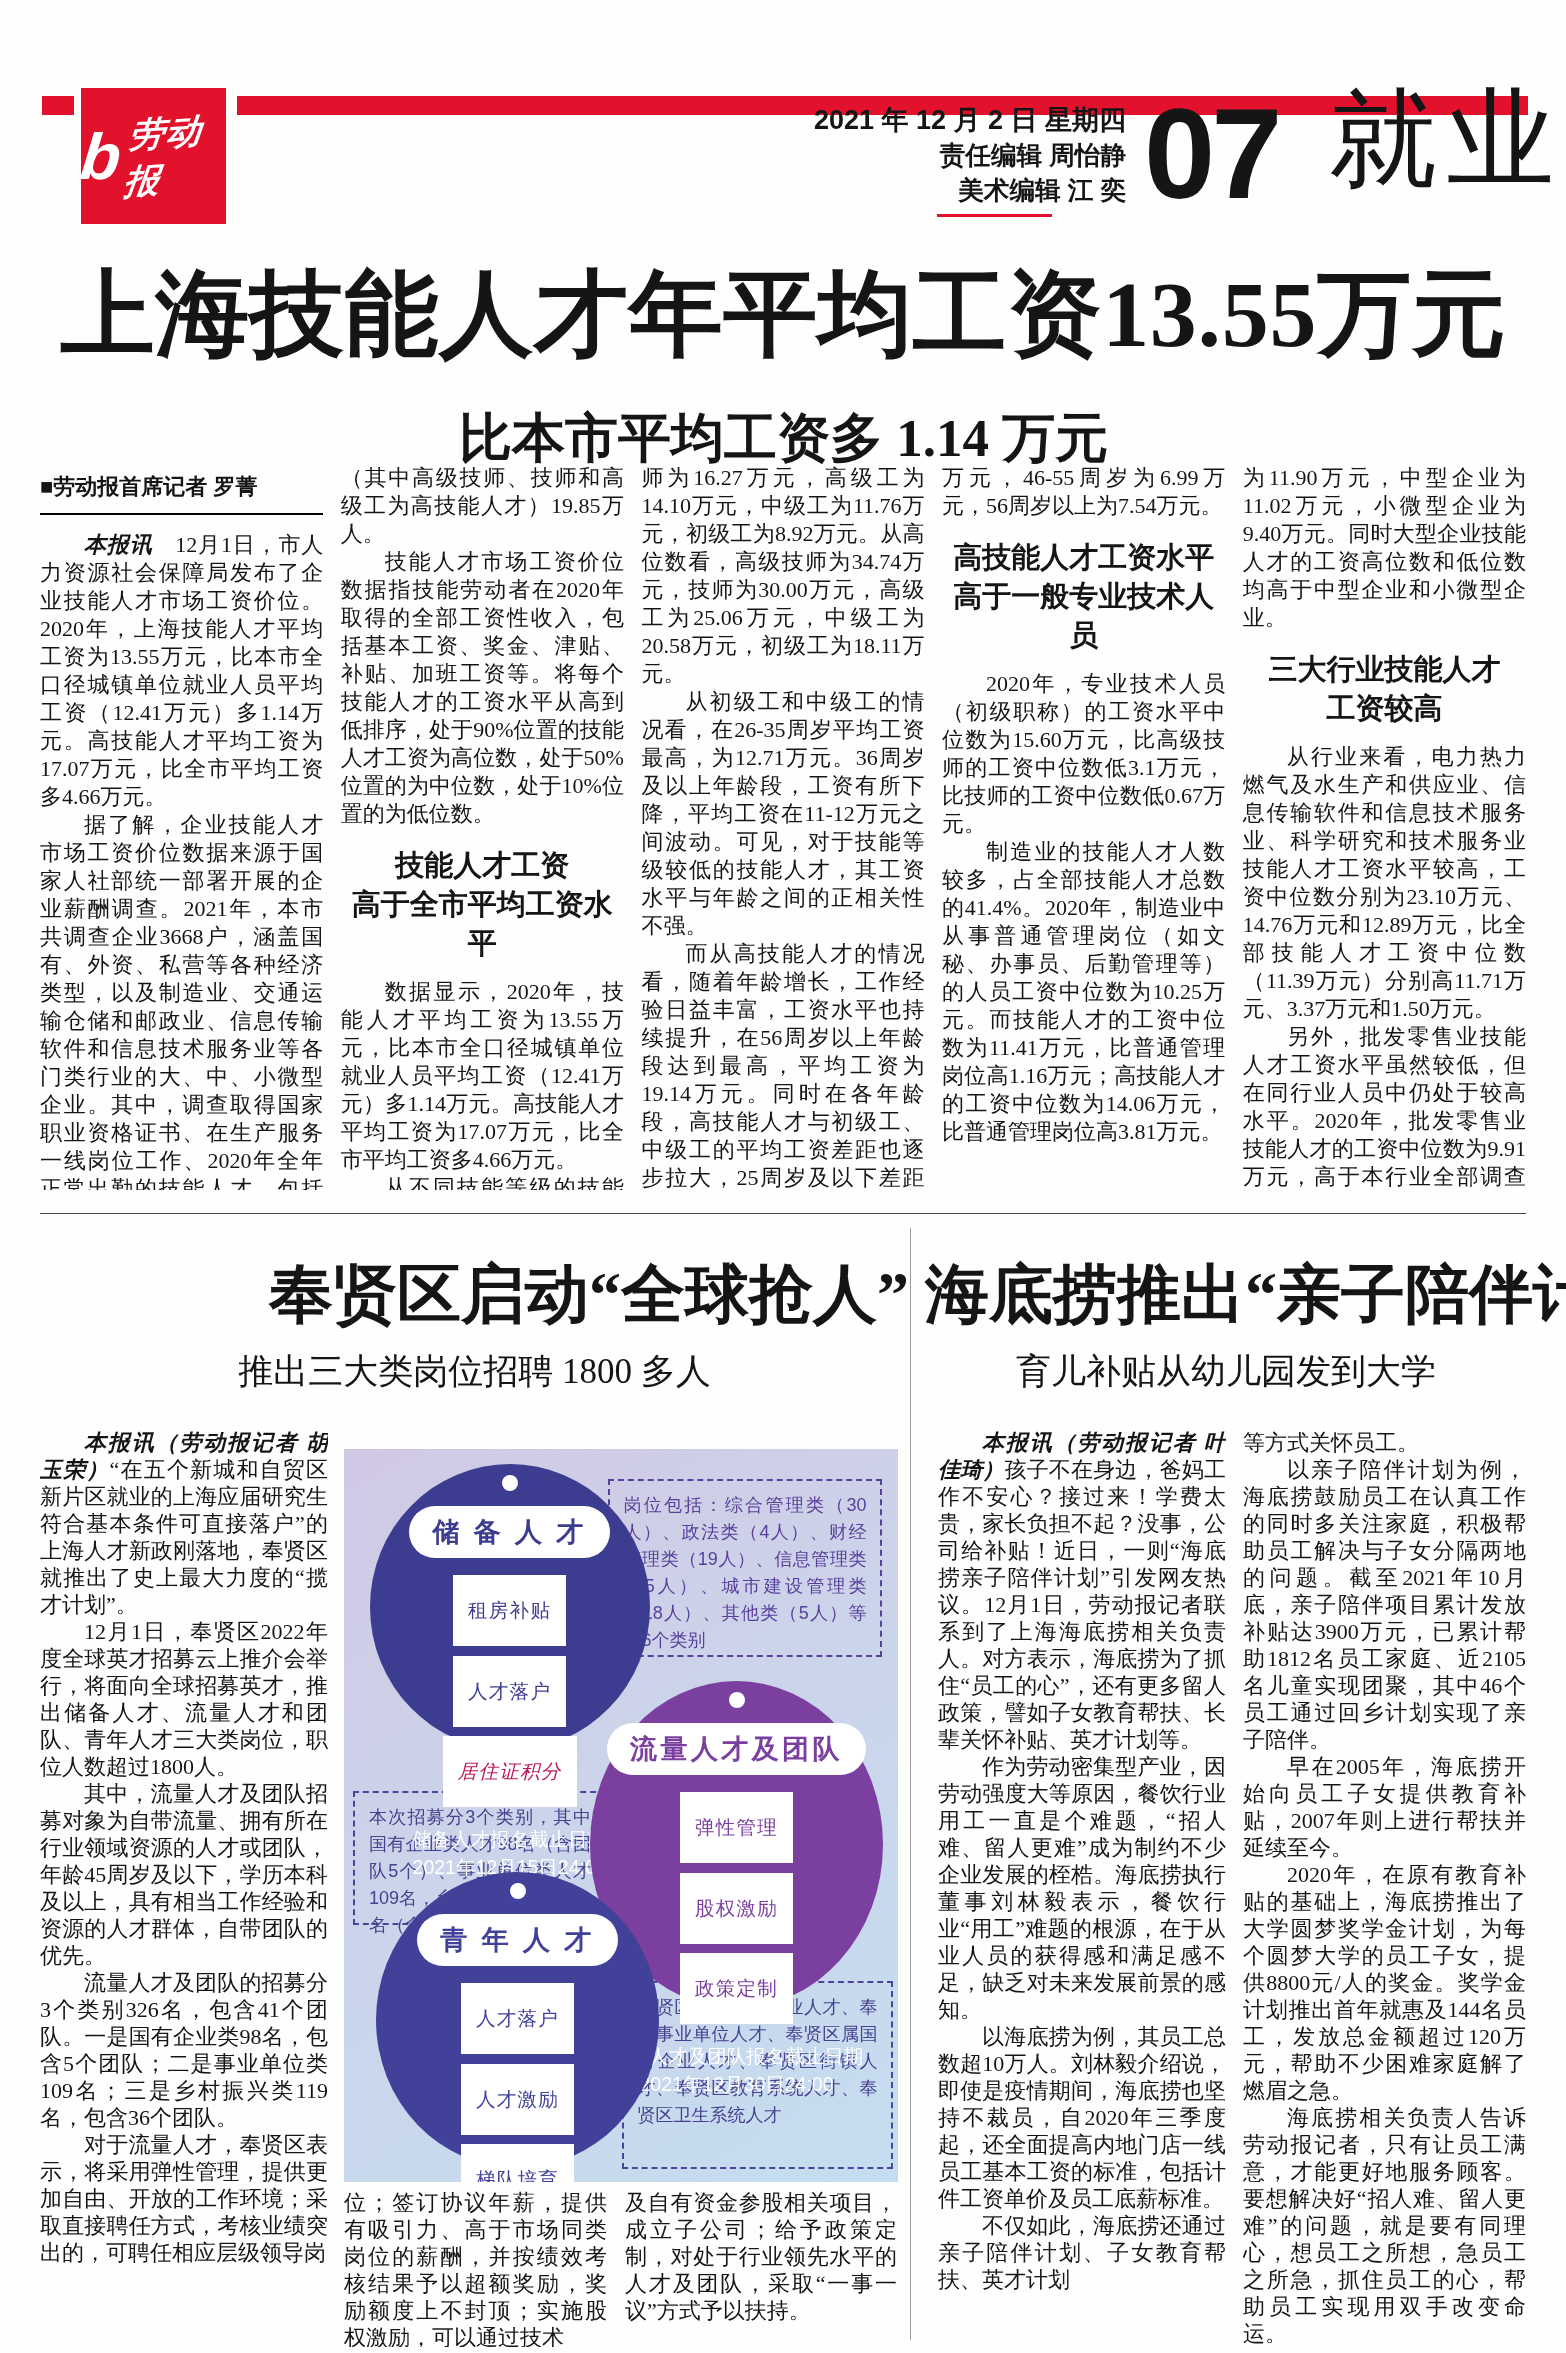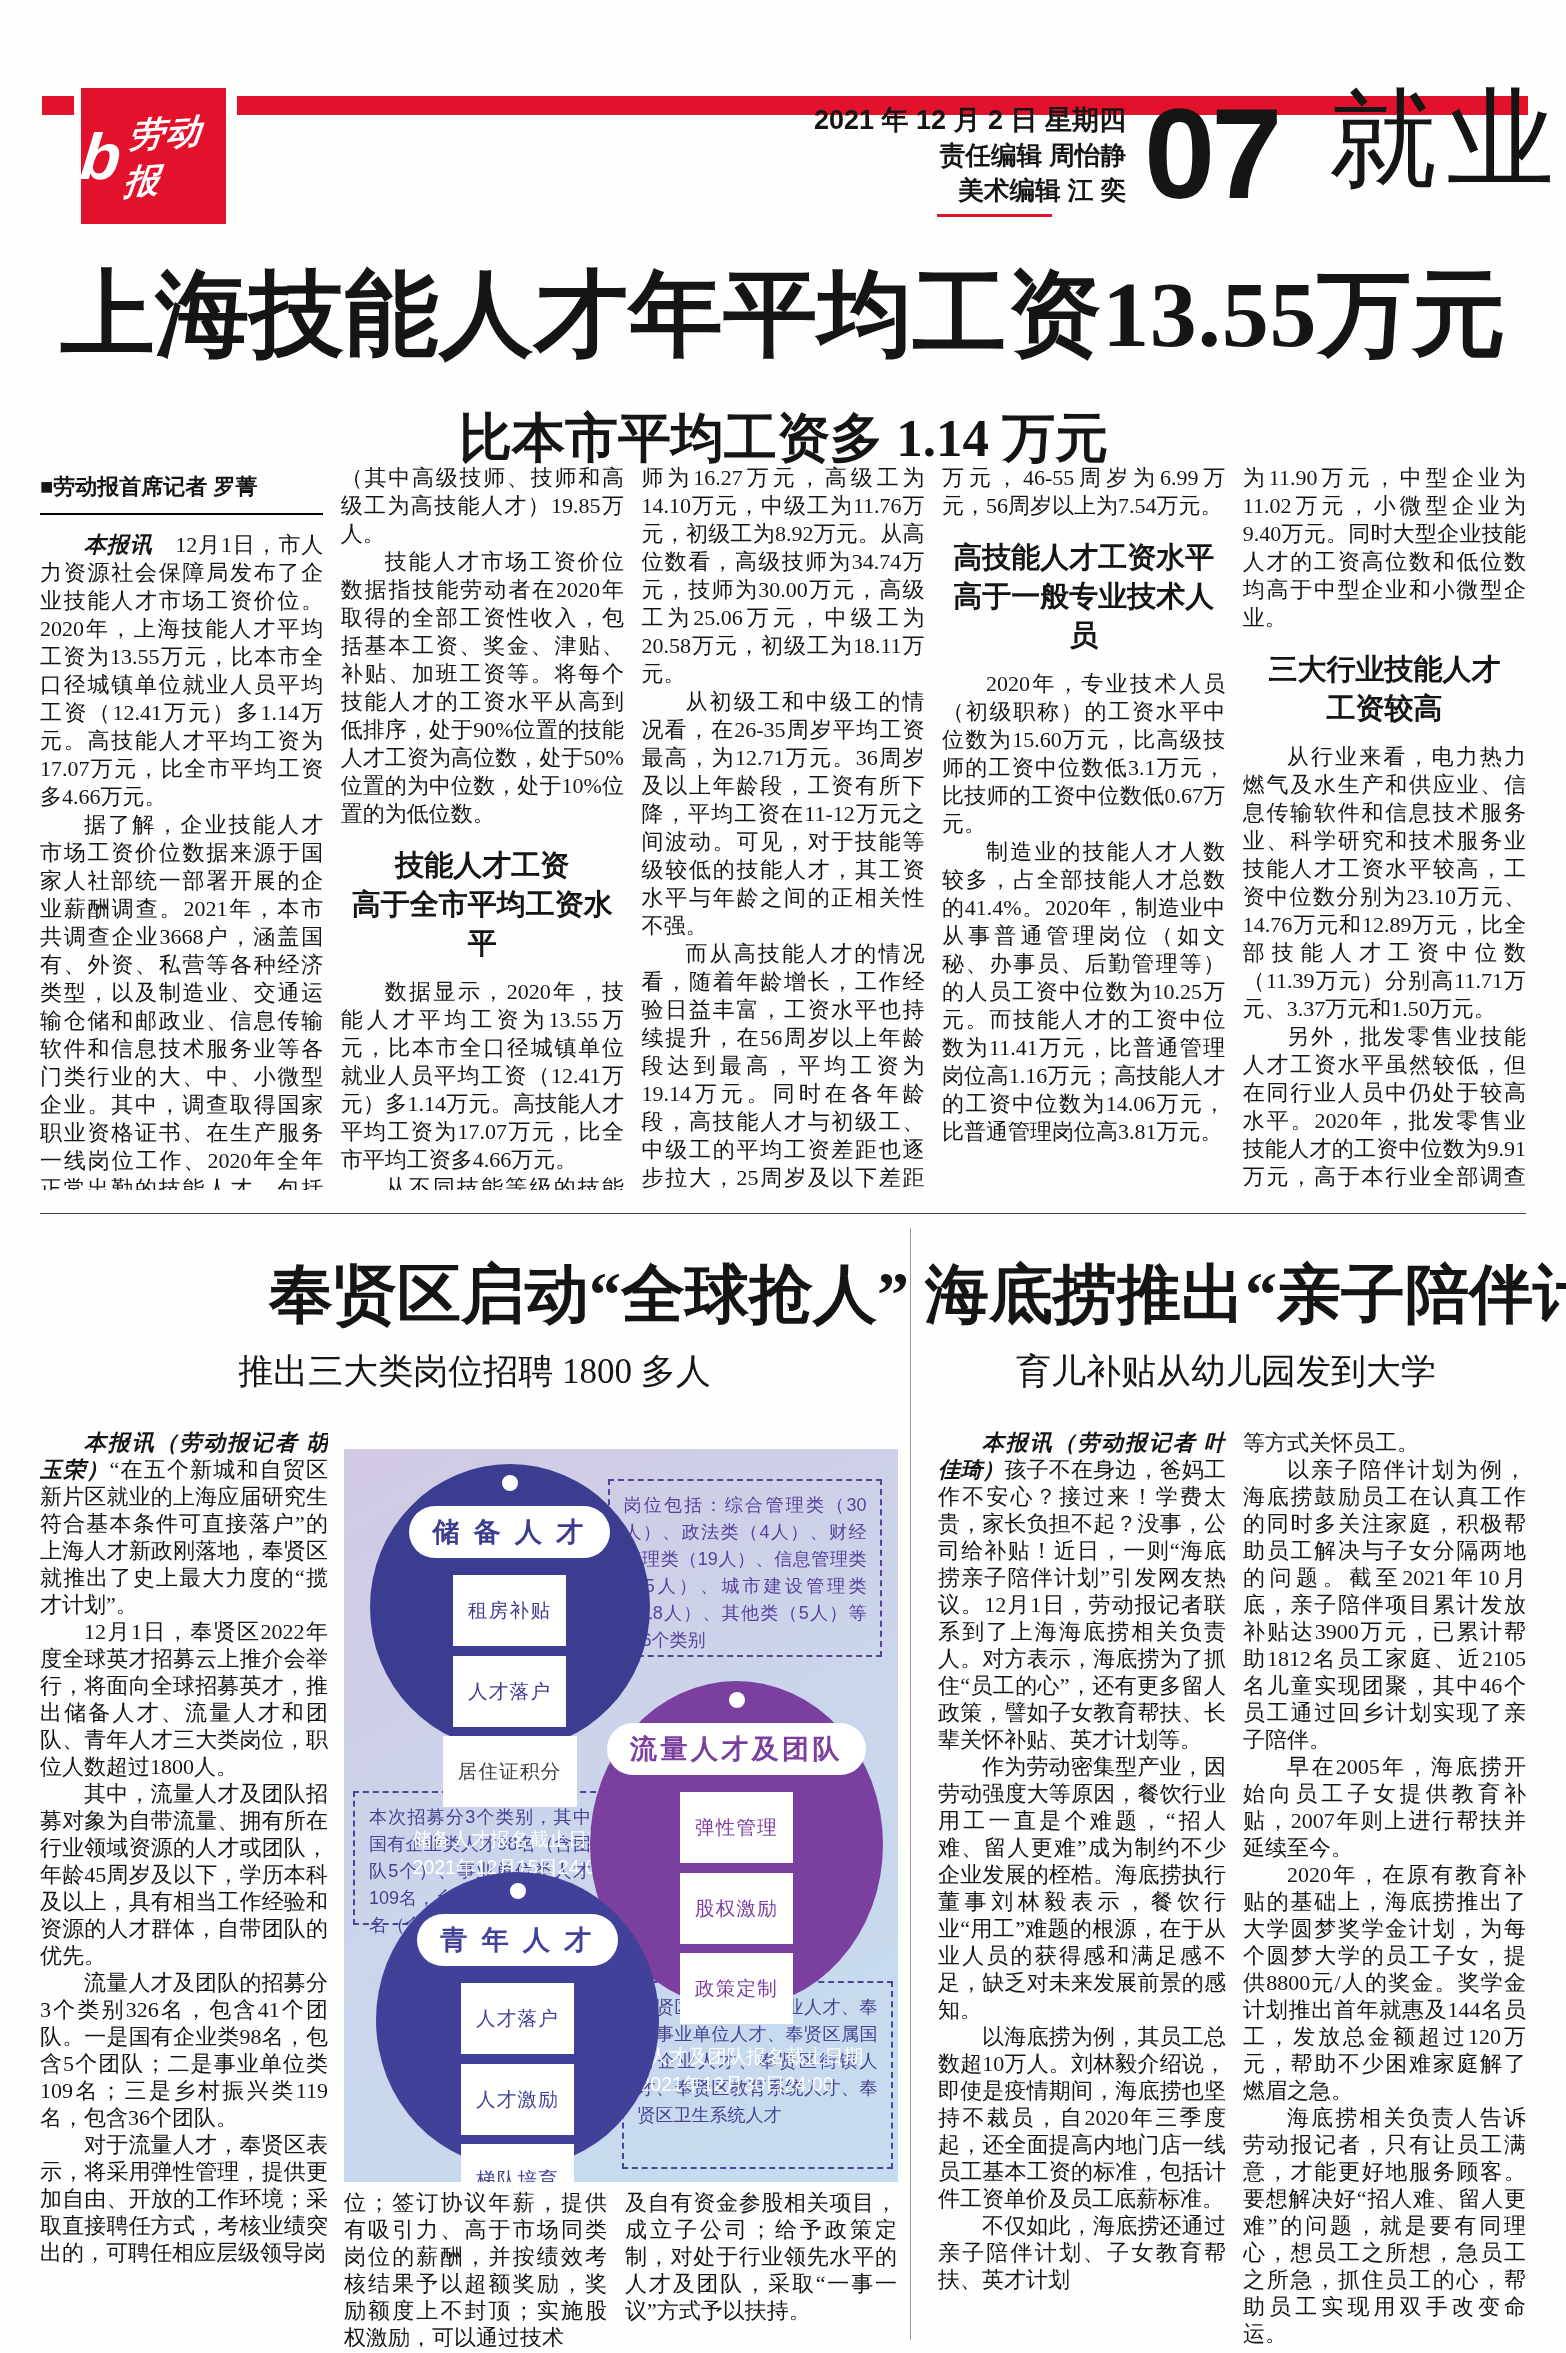--- a/index.html
+++ b/index.html
@@ -168,21 +168,21 @@
     <div class="ig-box ig-b1">岗位包括：综合管理类（30人）、政法类（4人）、财经管理类（19人）、信息管理类（5人）、城市建设管理类（18人）、其他类（5人）等共6个类别</div>
     <div class="ig-box ig-b2">本次招募分3个类别，其中国有企业类人才98名（含团队5个）、事业单位类人才109名，乡村振兴类人才119名（含团队36个）</div>
     <div class="ig-box ig-b3">奉贤区重点非公企业人才、奉贤事业单位人才、奉贤区属国有企业人才、奉贤区街镇人才、奉贤区教育系统人才、奉贤区卫生系统人才</div>
 
     <div class="ig-circle ig-c1" style="background:#3c3c90;">
       <div class="ig-dot"></div>
       <div class="ig-pill" style="color:#3c3c90;">储 备 人 才</div>
       <div class="ig-tags">
         <div class="ig-tag" style="color:#3c3c90;">租房补贴</div>
         <div class="ig-tag" style="color:#3c3c90;">人才落户</div>
-        <div class="ig-tag" style="color:#404040;">居住证积分</div>
+        <div class="ig-tag" style="color:#be185d;font-style:italic;">居住证积分</div>
       </div>
       <div class="ig-note">
         <div>储备人才报名截止日期</div>
         <div>2021年12月15日24:00</div>
       </div>
     </div>
 
     <div class="ig-circle ig-c2" style="background:#7b3fa0;">
       <div class="ig-dot"></div>
       <div class="ig-pill" style="color:#7b3fa0;">流量人才及团队</div>

